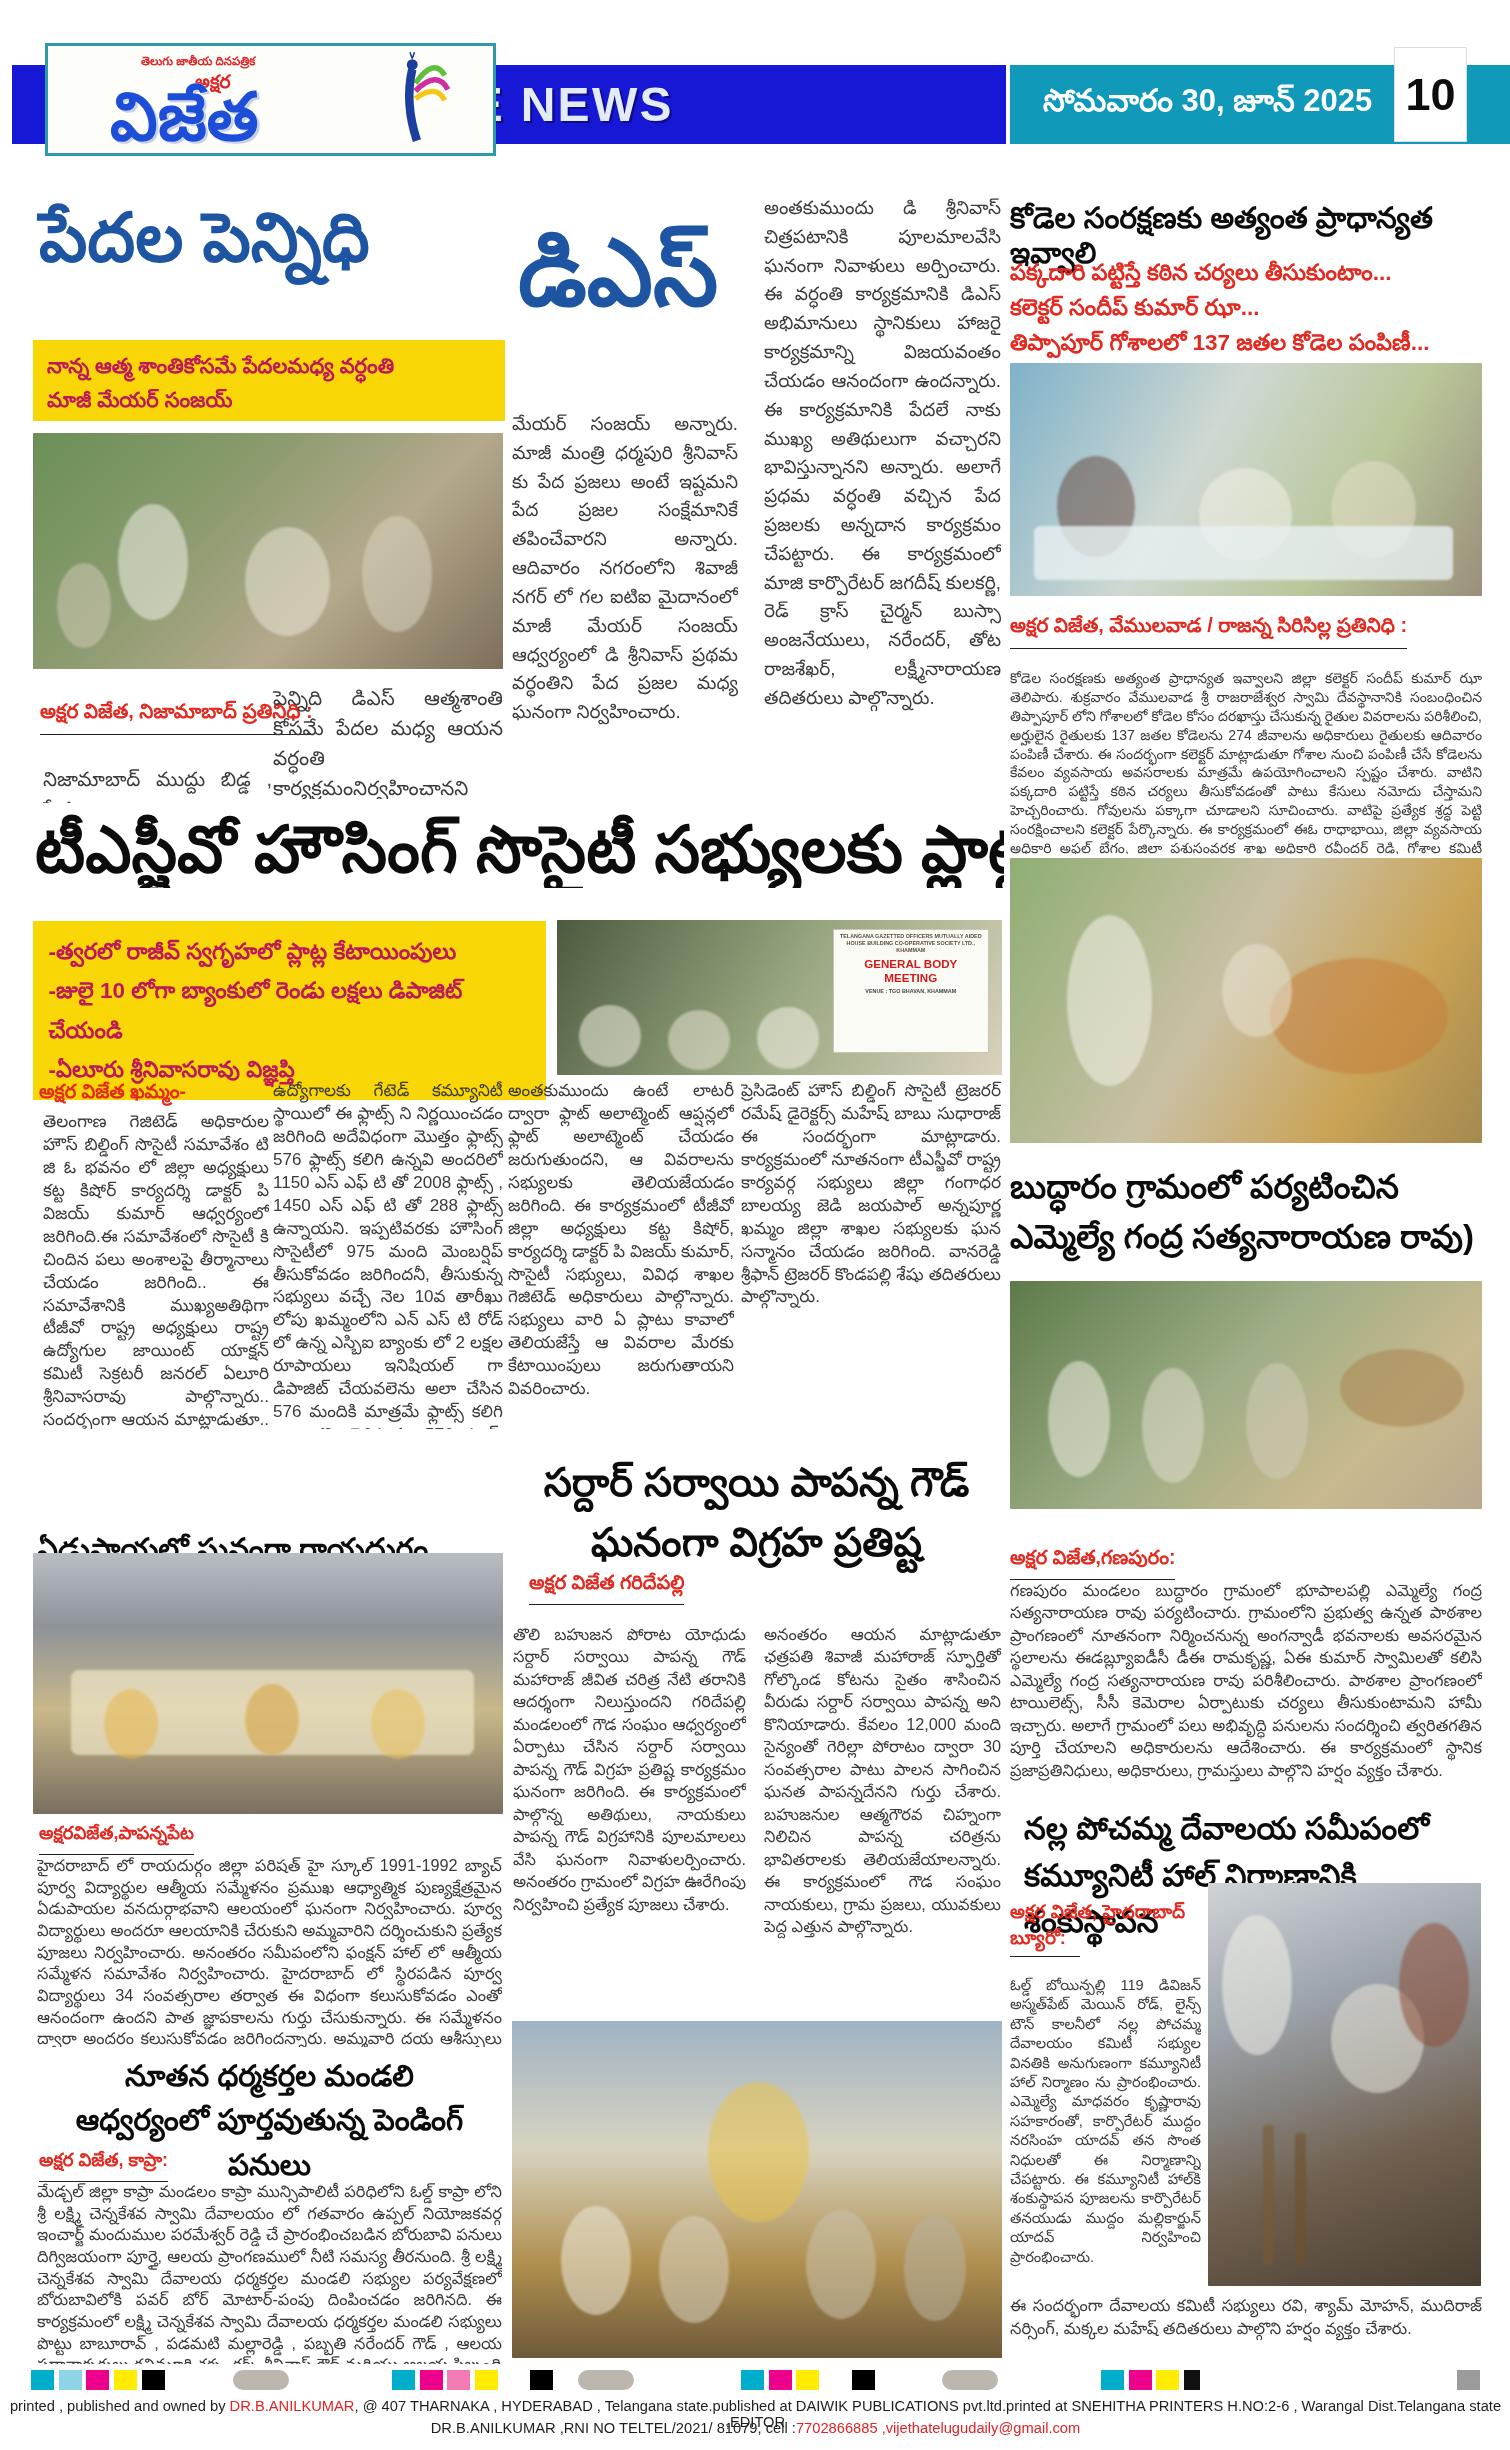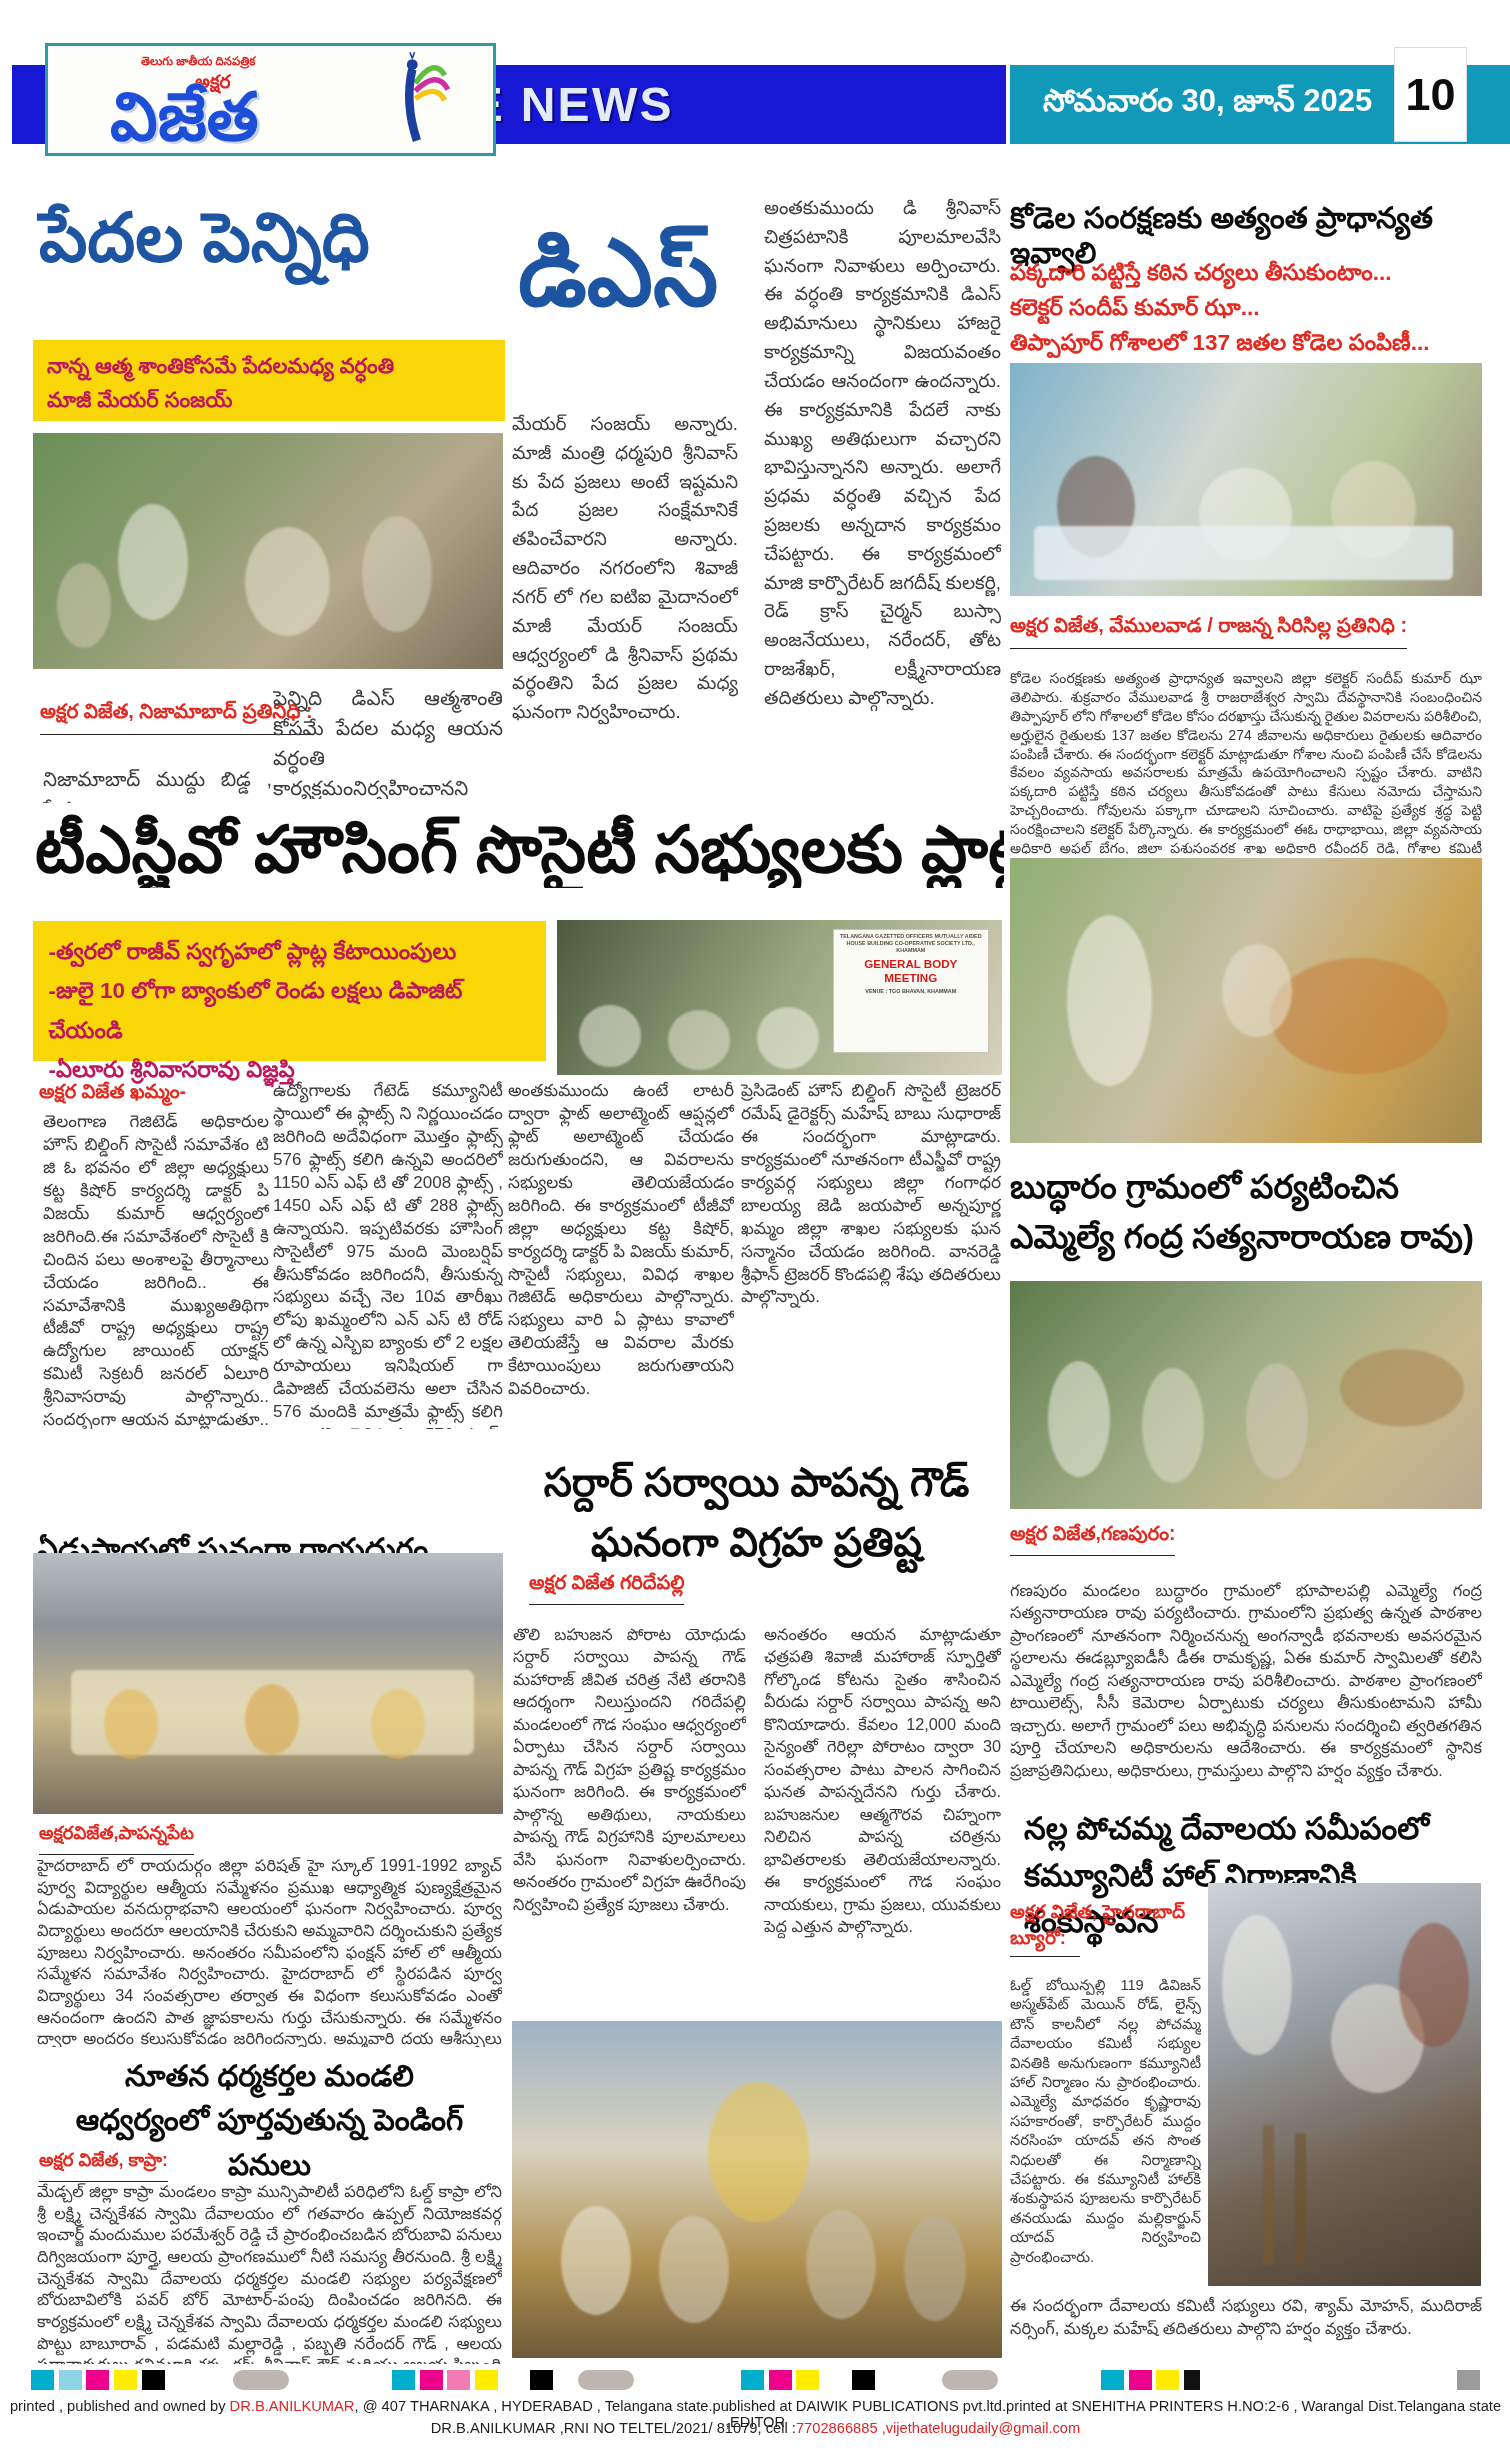--- a/index.html
+++ b/index.html
@@ -109,21 +109,21 @@
   </div>
   <div class="abs body-text" style="left:1010px;top:669px;width:472px;font-size:14px;line-height:1.35;height:185px;">కోడెల సంరక్షణకు అత్యంత ప్రాధాన్యత ఇవ్వాలని జిల్లా కలెక్టర్ సందీప్ కుమార్ ఝా తెలిపారు. శుక్రవారం వేములవాడ శ్రీ రాజరాజేశ్వర స్వామి దేవస్థానానికి సంబంధించిన తిప్పాపూర్ లోని గోశాలలో కోడెల కోసం దరఖాస్తు చేసుకున్న రైతుల వివరాలను పరిశీలించి, అర్హులైన రైతులకు 137 జతల కోడెలను 274 జీవాలను అధికారులు రైతులకు ఆదివారం పంపిణీ చేశారు. ఈ సందర్భంగా కలెక్టర్ మాట్లాడుతూ గోశాల నుంచి పంపిణీ చేసే కోడెలను కేవలం వ్యవసాయ అవసరాలకు మాత్రమే ఉపయోగించాలని స్పష్టం చేశారు. వాటిని పక్కదారి పట్టిస్తే కఠిన చర్యలు తీసుకోవడంతో పాటు కేసులు నమోదు చేస్తామని హెచ్చరించారు. గోవులను పక్కాగా చూడాలని సూచించారు. వాటిపై ప్రత్యేక శ్రద్ధ పెట్టి సంరక్షించాలని కలెక్టర్ పేర్కొన్నారు. ఈ కార్యక్రమంలో ఈఓ రాధాభాయి, జిల్లా వ్యవసాయ అధికారి అఫ్జల్ బేగం, జిల్లా పశుసంవర్ధక శాఖ అధికారి రవీందర్ రెడ్డి, గోశాల కమిటీ సభ్యులు రాధా కృష్ణ రెడ్డి, పశు వైద్యాధికారులు, వ్యవసాయ అధికారులు,పాల్గొన్నారు.</div>
   <div class="abs photo" style="left:1010px;top:858px;width:472px;height:285px;
        background:linear-gradient(120deg,#8fae74 0%,#c9c0a4 45%,#caa356 75%,#a4894f 100%);">
     <div class="blob" style="left:12%;top:20%;width:85px;height:171px;background:#f5f3ea;"></div>
     <div class="blob" style="left:55%;top:35%;width:178px;height:116px;background:#c67f3b;"></div>
     <div class="blob" style="left:45%;top:30%;width:70px;height:93px;background:#e8e2d0;"></div>
   </div>
 
   <div class="abs headline-black" style="left:35px;top:813px;width:969px;font-size:65px;line-height:1.15;white-space:nowrap;overflow:hidden;">టీఎస్జీవో హౌసింగ్ సొసైటీ సభ్యులకు ప్లాట్లు</div>
-  <div class="abs kicker" style="left:33px;top:921px;width:513px;height:140px;padding:11px 15.5px;font-size:22.5px;line-height:1.75;">
+  <div class="abs kicker" style="left:33px;top:921px;width:513px;height:179px;padding:11px 15.5px;font-size:22.5px;line-height:1.75;">
     <div>-త్వరలో రాజీవ్ స్వగృహలో ప్లాట్ల కేటాయింపులు</div>
     <div>-జులై 10 లోగా బ్యాంకులో రెండు లక్షలు డిపాజిట్ చేయండి</div>
     <div>-ఏలూరు శ్రీనివాసరావు విజ్ఞప్తి</div>
   </div>
   <div class="abs photo" style="left:557px;top:920px;width:445px;height:155px;
        background:linear-gradient(120deg,#4c5b3f 0%,#97a67f 50%,#d9d2bc 100%);">
     <div class="blob" style="left:5%;top:55%;width:62px;height:62px;background:#f0ede2;"></div>
     <div class="blob" style="left:25%;top:58%;width:62px;height:60px;background:#e6e2d2;"></div>
     <div class="blob" style="left:45%;top:56%;width:62px;height:62px;background:#f4f1e6;"></div>
     <div class="banner" style="left:62%;top:6%;width:35%;height:80%;padding:3.1px;">
@@ -186,21 +186,21 @@
     <div>ఎమ్మెల్యే గంద్ర సత్యనారాయణ రావు)</div>
   </div>
   <div class="abs photo" style="left:1010px;top:1281px;width:472px;height:228px;
        background:linear-gradient(135deg,#5d7a4a 0%,#9fae86 45%,#c9b98e 75%,#b9a98e 100%);">
     <div class="blob" style="left:8%;top:35%;width:62px;height:116px;background:#efede2;"></div>
     <div class="blob" style="left:28%;top:38%;width:62px;height:115px;background:#e0dccc;"></div>
     <div class="blob" style="left:50%;top:36%;width:62px;height:116px;background:#d2ccba;"></div>
     <div class="blob" style="left:70%;top:30%;width:124px;height:78px;background:#a8854f;"></div>
   </div>
   <div class="abs" style="left:1010px;top:1522px;">
-    <span class="byline" style="font-size:19.4px;">అక్షర విజేత,గణపురం:</span>
+    <span class="byline" style="font-size:19.4px;margin-top:24px;">అక్షర విజేత,గణపురం:</span>
   </div>
   <div class="abs body-text" style="left:1010px;top:1579px;width:472px;font-size:16.3px;line-height:1.38;height:216px;">గణపురం మండలం బుద్ధారం గ్రామంలో భూపాలపల్లి ఎమ్మెల్యే గంద్ర సత్యనారాయణ రావు పర్యటించారు. గ్రామంలోని ప్రభుత్వ ఉన్నత పాఠశాల ప్రాంగణంలో నూతనంగా నిర్మించనున్న అంగన్వాడీ భవనాలకు అవసరమైన స్థలాలను ఈడబ్ల్యూఐడీసీ డీఈ రామకృష్ణ, ఏఈ కుమార్ స్వామిలతో కలిసి ఎమ్మెల్యే గంద్ర సత్యనారాయణ రావు పరిశీలించారు. పాఠశాల ప్రాంగణంలో టాయిలెట్స్, సీసీ కెమెరాల ఏర్పాటుకు చర్యలు తీసుకుంటామని హామీ ఇచ్చారు. అలాగే గ్రామంలో పలు అభివృద్ధి పనులను సందర్శించి త్వరితగతిన పూర్తి చేయాలని అధికారులను ఆదేశించారు. ఈ కార్యక్రమంలో స్థానిక ప్రజాప్రతినిధులు, అధికారులు, గ్రామస్తులు పాల్గొని హర్షం వ్యక్తం చేశారు.</div>
 
   <div class="abs headline-black" style="left:1024px;top:1806px;width:458px;font-size:31px;line-height:1.5;">
     <div>నల్ల పోచమ్మ దేవాలయ సమీపంలో</div>
     <div>కమ్యూనిటీ హాల్ నిర్మాణానికి శంకుస్థాపన</div>
   </div>
   <div class="abs byline-noline" style="left:1010px;top:1899px;width:194px;font-size:18.6px;line-height:1.4;">
     <div>అక్షర విజేత, హైదరాబాద్</div>
     <div>బ్యూరో:</div>

